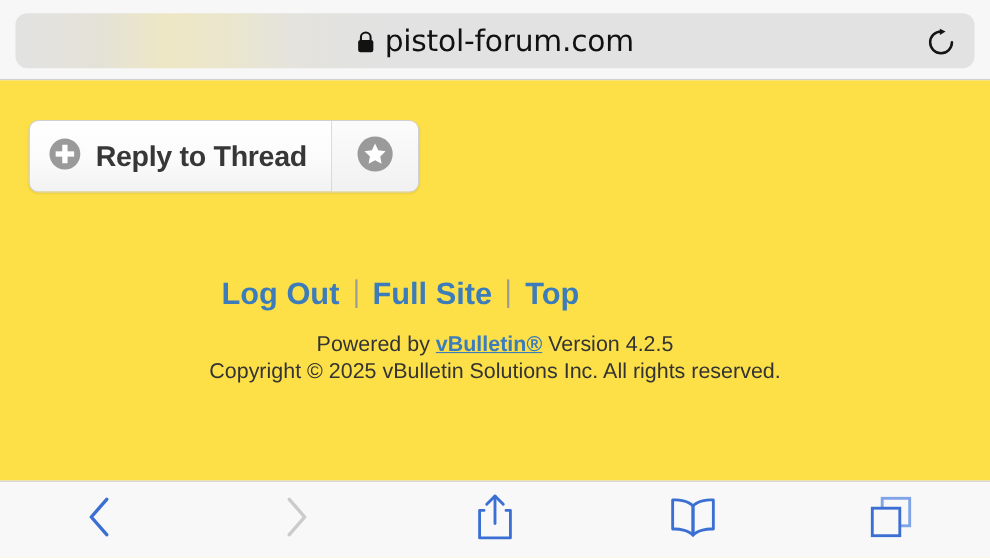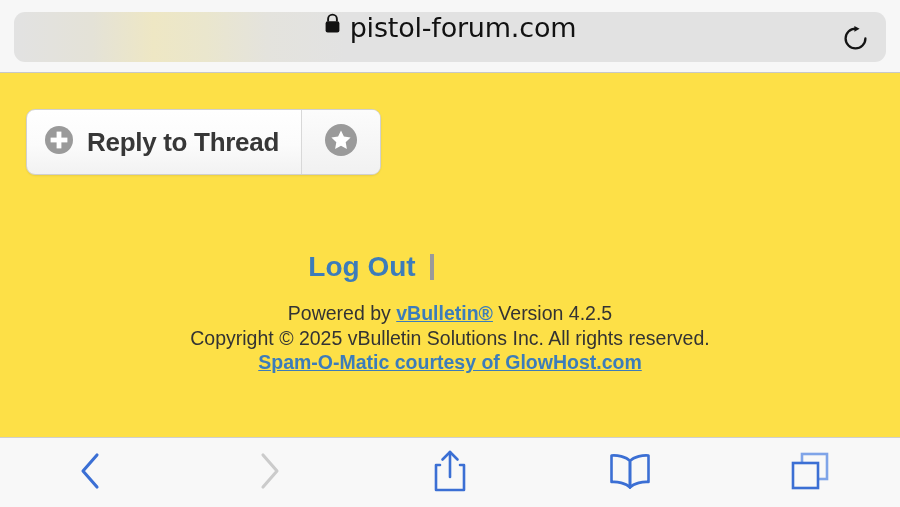--- a/index.html
+++ b/index.html
@@ -46,20 +46,21 @@
         rgba(226,226,226,1) 100%);
     box-sizing: border-box;
   }
   #url-bar-center {
     position: absolute;
     left: 0;
     top: 0;
     width: 872px;
     height: 50px;
     display: flex;
+    align-items: center;
     justify-content: center;
     gap: 9px;
   }
   #lock-icon {
     display: block;
     width: 17px;
     height: 21px;
     position: relative;
     top: 1px;
   }
@@ -256,29 +257,30 @@
           <circle cx="17" cy="17" r="16" fill="#9a9a9a"></circle>
           <path d="M17 7.4 L19.9 13.6 L26.6 14.5 L21.7 19.2 L22.9 25.9 L17 22.7 L11.1 25.9 L12.3 19.2 L7.4 14.5 L14.1 13.6 Z" fill="#ffffff"></path>
         </svg>
       </span>
     </div>
   </div>
 
   <div id="footer-nav">
     <a class="footer-nav-link">Log Out</a>
     <span class="nav-divider"></span>
+    <a class="footer-nav-link">Full Site</a>
     <span class="nav-divider"></span>
+    <a class="footer-nav-link">Top</a>
   </div>
 
   <div id="footer-text-block">
     <div class="footer-line"><span>Powered by </span><a class="flink">vBulletin®</a><span> Version 4.2.5</span></div>
 
     <div class="footer-line">Copyright © 2025 vBulletin Solutions Inc. All rights reserved.</div>
 
-    <div class="footer-line"><a class="flink">Spam-O-Matic courtesy of GlowHost.com</a></div>
 
 
   </div>
 
 </div>
 
 <div id="bottom-toolbar">
 
   <div class="toolbar-button">
     <span>

